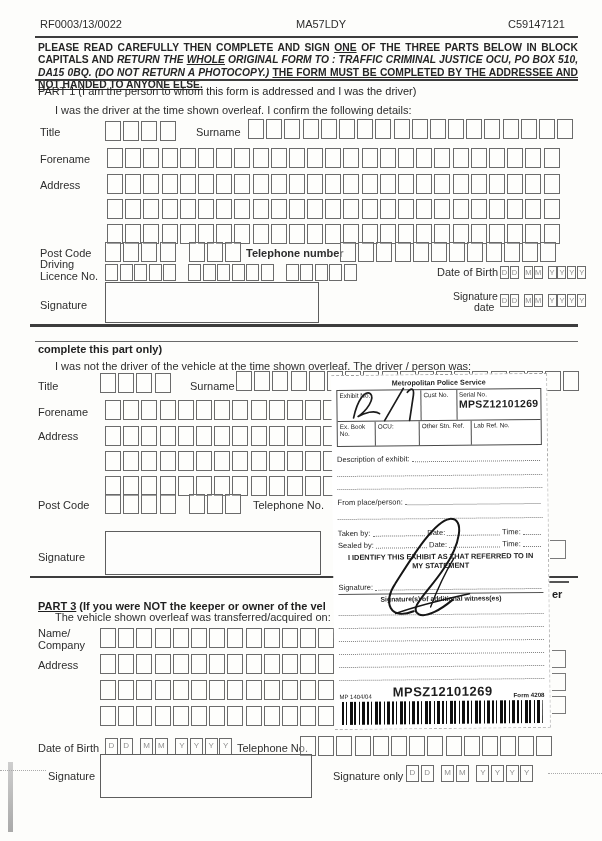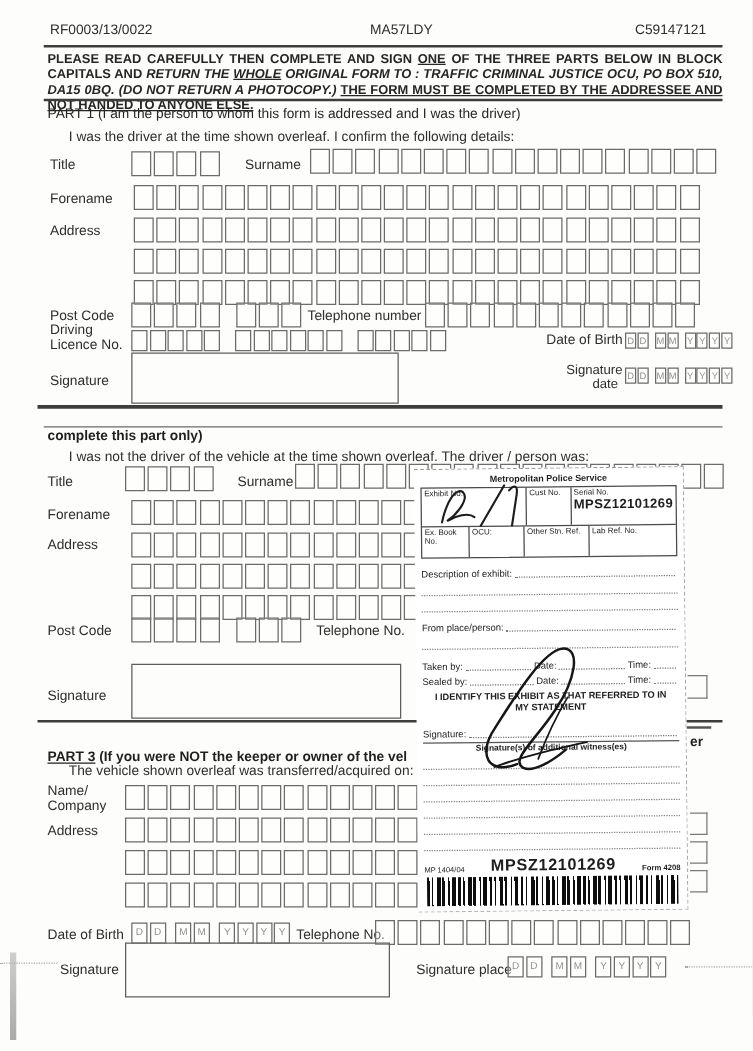--- a/index.html
+++ b/index.html
@@ -231,21 +231,21 @@
         <span class="cb"></span>
         <span class="cb"></span>
       </span>
       <span class="gap" style="width:11px;"></span>
       <span class="boxgroup">
         <span class="cb"></span>
         <span class="cb"></span>
         <span class="cb"></span>
       </span>
   </div>
-  <div class="lbl" style="left:246px;top:247px;">Telephone number</div>
+  <div class="lbl" style="left:246px;top:247px;font-weight:bold;">Telephone number</div>
   <div class="row" style="left:340px;top:242px;">
       <span class="boxgroup">
         <span class="cb"></span>
         <span class="cb"></span>
         <span class="cb"></span>
         <span class="cb"></span>
         <span class="cb"></span>
         <span class="cb"></span>
         <span class="cb"></span>
         <span class="cb"></span>
@@ -631,21 +631,21 @@
         <span class="cb"></span>
         <span class="cb"></span>
         <span class="cb"></span>
         <span class="cb"></span>
         <span class="cb"></span>
       </span>
     </div>
 
   <div class="lbl" style="left:48px;top:770px;">Signature</div>
   <div class="sigbox" style="left:100px;top:754px;width:210px;height:42px;"></div>
-  <div class="lbl" style="left:333px;top:770px;">Signature place</div>
+  <div class="lbl" style="left:333px;top:770px;">Signature only</div>
   <div class="row md" style="left:406px;top:765px;">
     <span class="boxgroup">
         <span class="cb lb">D</span>
         <span class="cb lb">D</span>
       </span>
       <span class="gap" style="width:6px;"></span>
     <span class="boxgroup">
         <span class="cb lb">M</span>
         <span class="cb lb">M</span>
       </span>

